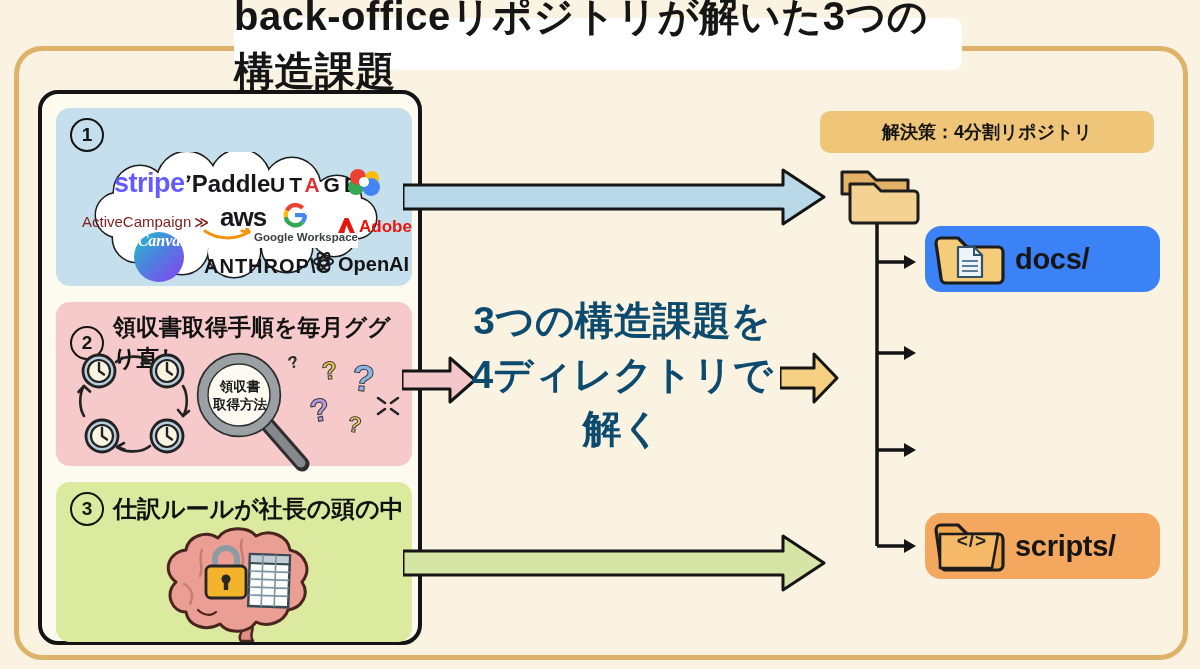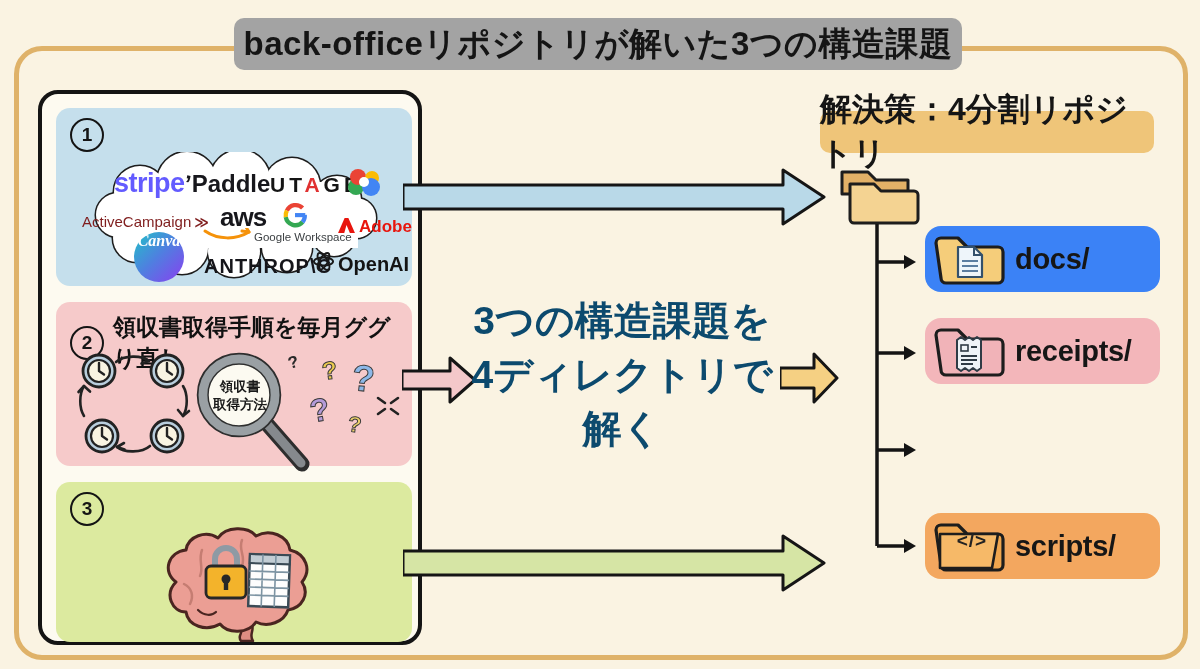--- a/index.html
+++ b/index.html
@@ -2,22 +2,22 @@
 <html><head>
 <meta charset="utf-8">
 <style>
   html,body{margin:0;padding:0;background:#faf3e2;}
   #canvas{position:relative;width:1200px;height:669px;overflow:hidden;background:#faf3e2;
           font-family:"Liberation Sans","DejaVu Sans",sans-serif;color:#151515;}
   .abs{position:absolute;}
   
   .outer-frame{left:14px;top:46px;width:1164px;height:604px;border:5px solid #dfb269;border-radius:28px;}
   
-  .banner{left:234px;top:18px;width:728px;height:52px;background:#a3a3a3;border-radius:10px;
-          display:flex;align-items:center;justify-content:center;font-size:33px;font-weight:800;letter-spacing:.5px;}
+  .banner{left:234px;top:18px;width:728px;height:52px;background:#ffffff;border-radius:10px;
+          display:flex;align-items:center;justify-content:center;font-size:40px;font-weight:800;letter-spacing:.5px;}
   
   .panel{left:38px;top:90px;width:384px;height:555px;background:#fdfaf0;border:4px solid #141414;border-radius:20px;box-sizing:border-box;}
   .sec{position:absolute;left:14px;width:356px;border-radius:14px;}
   .sec1{top:14px;height:178px;background:#c5dfec;}
   .sec2{top:208px;height:164px;background:#f6caca;}
   .sec3{top:388px;height:160px;background:#dcea9f;}
   .heading-row{position:absolute;left:14px;top:10px;display:flex;align-items:center;gap:9px;}
   .numcircle{width:30px;height:30px;border:2.5px solid #141414;border-radius:50%;display:flex;align-items:center;justify-content:center;
              font-size:19px;font-weight:800;flex:0 0 auto;background:transparent;}
   .heading-text{font-weight:800;color:#111;}
@@ -27,35 +27,35 @@
   
   .logo{position:absolute;white-space:nowrap;line-height:1;}
   .stripe{font-size:27px;font-weight:800;color:#635bff;letter-spacing:-.5px;}
   .paddle{font-size:24px;font-weight:600;color:#17171c;}
   .paddle .mark{display:inline-block;transform:rotate(10deg);font-weight:800;margin-right:1px;}
   .utage{font-size:21px;font-weight:800;letter-spacing:4px;color:#141414;}
   .utage .red{color:#e03131;}
   .ac{font-size:15px;font-weight:500;color:#7f1d1d;margin-left:10px;}
   .ac .chev{font-weight:700;font-size:14px;margin-left:3px;}
   .aws{font-size:26px;font-weight:800;letter-spacing:-1px;color:#17171c;}
-  .gw{font-size:11.5px;font-weight:400;color:#3c4043;}
+  .gw{font-size:11.5px;font-weight:700;color:#3c4043;}
   .adobe{display:flex;align-items:flex-start;gap:4px;font-size:17px;font-weight:800;color:#e8150d;}
   .canva-badge{width:50px;height:50px;border-radius:50%;background:linear-gradient(135deg,#21c1c7 0%,#4f7fe0 48%,#8a3ff0 100%);
                display:flex;justify-content:center;color:#fff;font-style:italic;font-weight:700;font-size:16px;
                font-family:"Liberation Serif","DejaVu Serif",serif;}
   .anthropic{font-size:20px;font-weight:800;letter-spacing:1px;color:#15151a;}
   .openai-text{font-size:20px;font-weight:700;color:#141414;}
   
   .mag-text{left:147px;top:76px;width:74px;text-align:center;font-size:13.5px;font-weight:800;line-height:1.3;color:#1a1a1a;}
   .qmark{position:absolute;font-weight:800;line-height:1;-webkit-text-stroke:1px #3a3a3a;}
   
   .center-statement{left:448px;top:294px;width:348px;text-align:center;font-size:39px;font-weight:900;line-height:54px;color:#0c4a6e;}
   
   .solution-badge{left:820px;top:111px;width:334px;height:42px;background:#efc579;border-radius:10px;
-                  display:flex;align-items:center;justify-content:center;font-size:32px;font-weight:800;}
+                  display:flex;align-items:center;justify-content:center;font-size:18px;font-weight:800;}
   .pill{position:absolute;left:925px;width:235px;height:66px;border-radius:16px;}
   .pill-docs{top:226px;background:#3b82f6;}
   .pill-receipts{top:318px;background:#f3b6ba;}
   .pill-references{top:416px;background:#b2da52;}
   .pill-scripts{top:513px;background:#f3a75f;}
   .pill-label{position:absolute;left:90px;top:50%;transform:translateY(-50%);font-size:29px;font-weight:800;letter-spacing:-.3px;color:#161616;}
   .folder-svg{position:absolute;left:5px;top:-3px;}
   .code-glyph{position:absolute;left:22px;top:17px;width:50px;text-align:center;font-size:19px;font-weight:800;color:#222;letter-spacing:1px;}
 </style>
 </head>
@@ -221,20 +221,21 @@
       <span class="qmark" style="left:254px;top:92px;font-size:32px;color:#b49bd8;transform:rotate(-10deg);">?</span>
       <span class="qmark" style="left:292px;top:112px;font-size:22px;color:#ecd06a;transform:rotate(8deg);">?</span>
       <svg class="abs" style="left:320px;top:94px;" width="24" height="20" viewBox="0 0 24 20">
         <path d="M2,2 L9,7 M22,2 L15,7 M2,18 L9,13 M22,18 L15,13" stroke="#222" stroke-width="2.6" stroke-linecap="round"></path>
       </svg>
     </div>
 
     <div class="sec sec3">
       <div class="heading-row">
         <span class="numcircle">3</span>
+        <span class="heading-text">仕訳ルールが社長の頭の中</span>
       </div>
 
       <svg class="abs" style="left:86px;top:38px;" width="184" height="122" viewBox="0 0 184 122">
         <path d="M98,104 C104,112 94,115 99,121 L111,121 C106,114 114,110 109,102 Z" fill="#df8d82" stroke="#4a2520" stroke-width="2.5" stroke-linejoin="round"></path>
         <path d="M34,62 C20,52 26,32 44,30 C46,16 64,10 76,18 C84,6 106,6 114,16 C128,8 146,16 148,30
                  C164,34 170,50 160,62 C168,74 160,88 146,90 C142,102 126,108 114,102
                  C106,114 86,114 78,104 C64,112 46,106 44,92 C30,92 22,74 34,62 Z" fill="#eb9e94" stroke="#4a2520" stroke-width="3" stroke-linejoin="round"></path>
         <g stroke="#c57d72" stroke-width="2.5" fill="none" stroke-linecap="round">
           <path d="M60,30 C56,40 62,48 58,56"></path>
           <path d="M100,20 C96,30 104,36 100,46"></path>
@@ -306,31 +307,20 @@
       <path d="M6,20 a5,5 0 0 1 5,-5 h17 l9,9 h31 a5,5 0 0 1 5,5 v26 a5,5 0 0 1 -5,5 h-52 a5,5 0 0 1 -5,-5 z" fill="#f5cd7a" stroke="#1d1d1d" stroke-width="3.2" stroke-linejoin="round"></path>
       <g transform="translate(28,24)">
         <path d="M0,0 h16 l8,8 v22 h-24 z" fill="#eef5fa" stroke="#33506b" stroke-width="2.2" stroke-linejoin="round"></path>
         <path d="M16,0 v8 h8" fill="none" stroke="#33506b" stroke-width="2"></path>
         <path d="M4,14 h16 M4,19 h16 M4,24 h16" stroke="#5b7da0" stroke-width="2"></path>
       </g>
     </svg>
     <span class="pill-label">docs/</span>
   </div>
 
-  <div class="pill pill-receipts">
-    <svg class="folder-svg" width="80" height="66" viewBox="0 0 80 66">
-      <path d="M6,20 a5,5 0 0 1 5,-5 h17 l9,9 h31 a5,5 0 0 1 5,5 v26 a5,5 0 0 1 -5,5 h-52 a5,5 0 0 1 -5,-5 z" fill="#f1b3b8" stroke="#1d1d1d" stroke-width="3.2" stroke-linejoin="round"></path>
-      <g transform="translate(27,22)">
-        <path d="M0,3 L4,0 L8,3 L12,0 L16,3 L20,0 L24,3 V31 L20,34 L16,31 L12,34 L8,31 L4,34 L0,31 Z" fill="#eef3f7" stroke="#2f3b45" stroke-width="2" stroke-linejoin="round"></path>
-        <rect x="4" y="8" width="7" height="6" fill="none" stroke="#2f3b45" stroke-width="1.6"></rect>
-        <path d="M14,10 h6 M4,19 h16 M4,23 h16 M4,27 h12" stroke="#2f3b45" stroke-width="1.8"></path>
-      </g>
-    </svg>
-    <span class="pill-label">receipts/</span>
-  </div>
 
 
   <div class="pill pill-scripts">
     <svg class="folder-svg" width="80" height="66" viewBox="0 0 80 66">
       <path d="M6,20 a5,5 0 0 1 5,-5 h17 l9,9 h31 a5,5 0 0 1 5,5 v26 a5,5 0 0 1 -5,5 h-52 a5,5 0 0 1 -5,-5 z" fill="#f0a64e" stroke="#1d1d1d" stroke-width="3.2" stroke-linejoin="round"></path>
       <path d="M10,24 h58 l-6,34 h-52 z" fill="#f6b968" stroke="#1d1d1d" stroke-width="2.6" stroke-linejoin="round"></path>
     </svg>
     <span class="code-glyph">&lt;/&gt;</span>
     <span class="pill-label">scripts/</span>
   </div>

